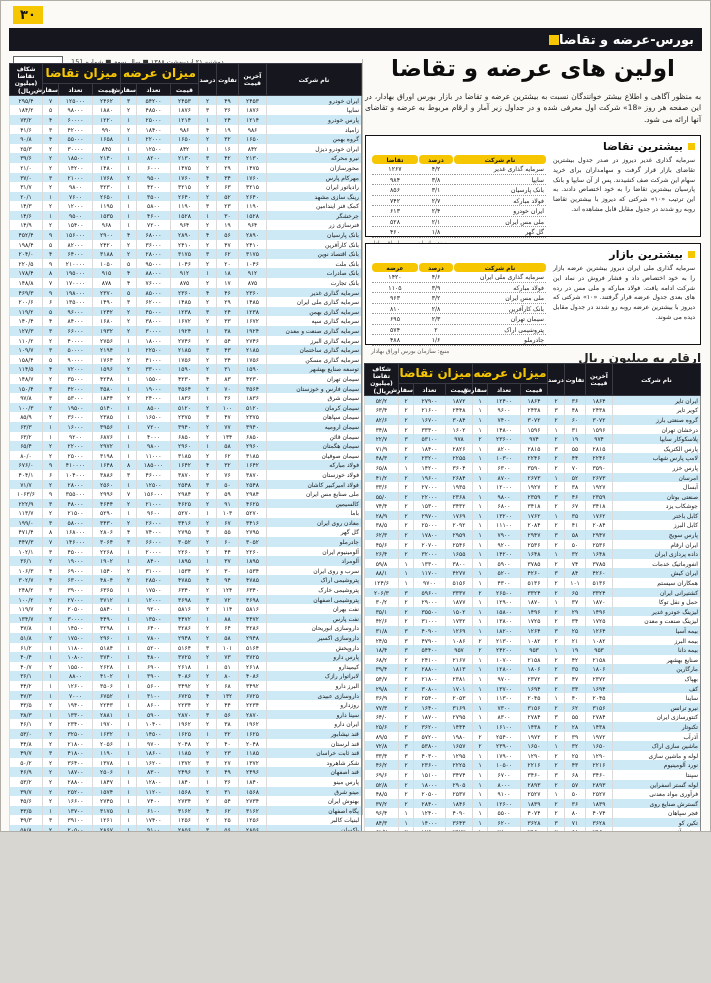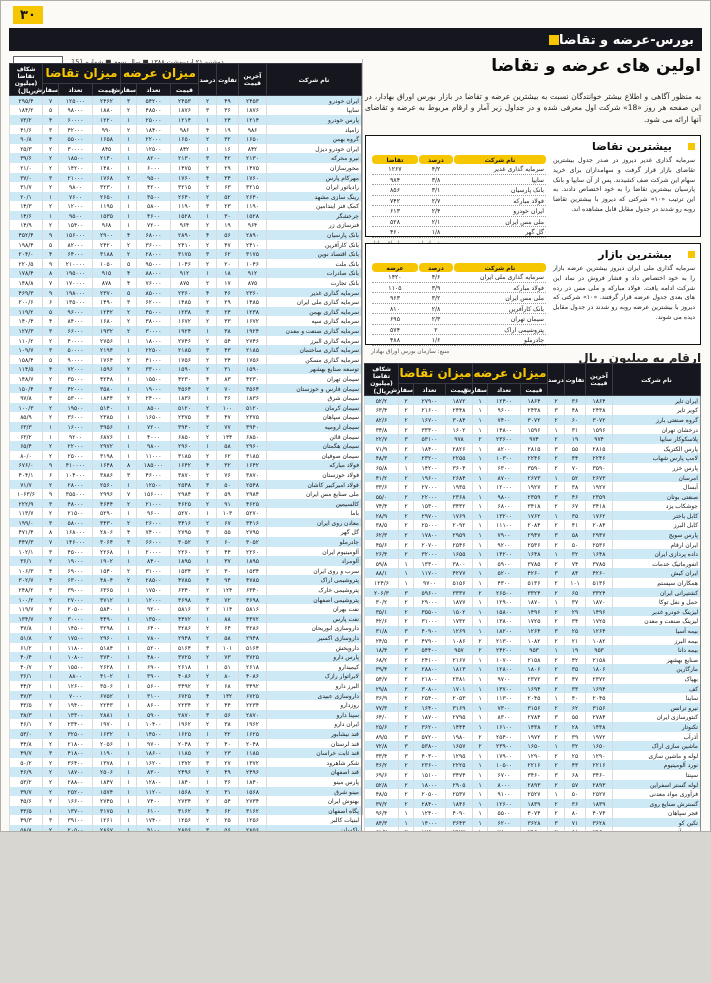--- a/index.html
+++ b/index.html
@@ -6,26 +6,26 @@
   .page{position:relative;width:711px;height:832px;margin:0 auto;background:#fbfaf6;border:1px solid #b0aea6;box-sizing:border-box;overflow:hidden;}
   
   .pageno{position:absolute;top:5px;left:12px;background:#f6c700;color:#141414;font-weight:bold;font-size:13px;padding:1px 7px;line-height:16px;}
   .topbar{position:absolute;top:27px;left:8px;right:8px;height:23px;background:#16161e;display:flex;align-items:center;justify-content:flex-start;flex-direction:row-reverse;padding:0 8px;box-sizing:border-box;}
   .section-title{color:#ffffff;font-weight:bold;font-size:13px;direction:rtl;}
   .yellow-sq{width:10px;height:10px;background:#f6c700;}
   .stamp{position:absolute;top:55px;left:12px;width:48px;height:30px;border:1px solid #666;color:#333;font-size:6px;display:flex;align-items:center;justify-content:center;text-align:center;direction:rtl;background:#fff;}
   .dateline{position:absolute;top:57px;left:70px;font-size:6.5px;color:#333;direction:rtl;}
   .divider{position:absolute;left:361px;top:58px;bottom:16px;width:1px;background:#bdbbb4;}
   
-  .headline{position:absolute;top:54px;right:9px;width:336px;text-align:right;font-size:17px;font-weight:bold;color:#0d0d0d;direction:rtl;letter-spacing:0;}
+  .headline{position:absolute;top:54px;right:9px;width:336px;text-align:center;font-size:23px;font-weight:bold;color:#0d0d0d;direction:rtl;letter-spacing:0;}
   .intro{position:absolute;top:90px;right:9px;width:336px;font-size:7.5px;line-height:1.5;color:#222;direction:rtl;text-align:justify;}
   .box{position:absolute;right:9px;width:336px;height:102px;border:1.4px solid #111;background:#ffffff;box-sizing:border-box;direction:rtl;padding:4px 5px;}
   .box.demand{top:134px;}
   .box.supply{top:242px;}
-  .box-title{display:flex;align-items:center;gap:16px;font-weight:bold;font-size:11px;color:#0d0d0d;margin-bottom:2px;}
+  .box-title{display:flex;align-items:center;gap:5px;font-weight:bold;font-size:11px;color:#0d0d0d;margin-bottom:2px;}
   .box-title .tag{width:7px;height:7px;background:#f6c700;flex:0 0 auto;}
   .box-body{display:flex;gap:6px;}
   .box-paragraph{flex:1;font-size:6.3px;line-height:1.55;text-align:justify;color:#222;}
   .mini{width:176px;border-collapse:separate;border-spacing:1px 0;direction:rtl;flex:0 0 auto;}
   .mini th{background:#f6c700;color:#141414;font-size:6px;font-weight:bold;padding:1px 2px;border-radius:4px;text-align:center;}
   .mini td{font-size:6.2px;color:#1a1a1a;padding:0 2px;height:9.5px;border-bottom:0.5px dotted #999;text-align:center;white-space:nowrap;overflow:hidden;}
   .mini td:first-child{text-align:right;}
   .mini col.c-name{width:92px;} .mini col.c-pct{width:34px;} .mini col.c-amt{width:46px;}
   .source{font-size:5.8px;color:#555;margin-top:2px;text-align:left;}
   .amounts-note{position:absolute;top:350px;right:9px;font-size:12px;color:#222;direction:rtl;font-weight:bold;}

